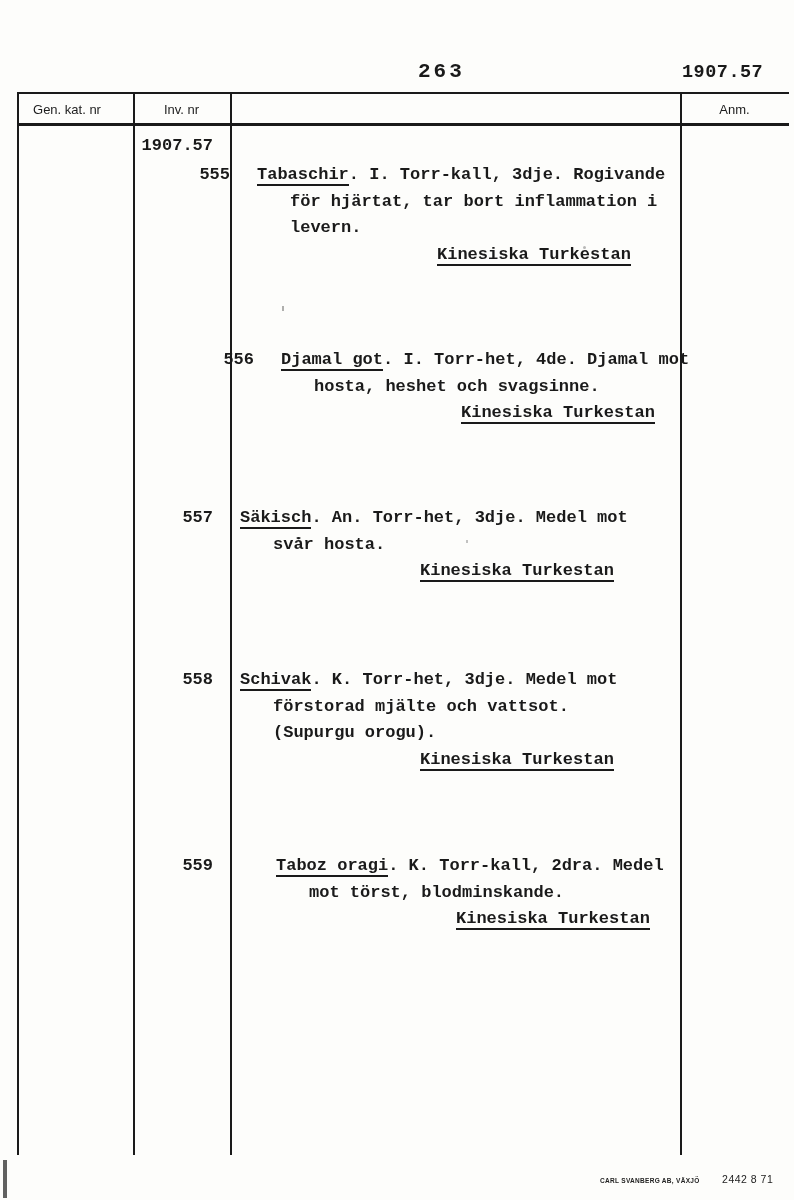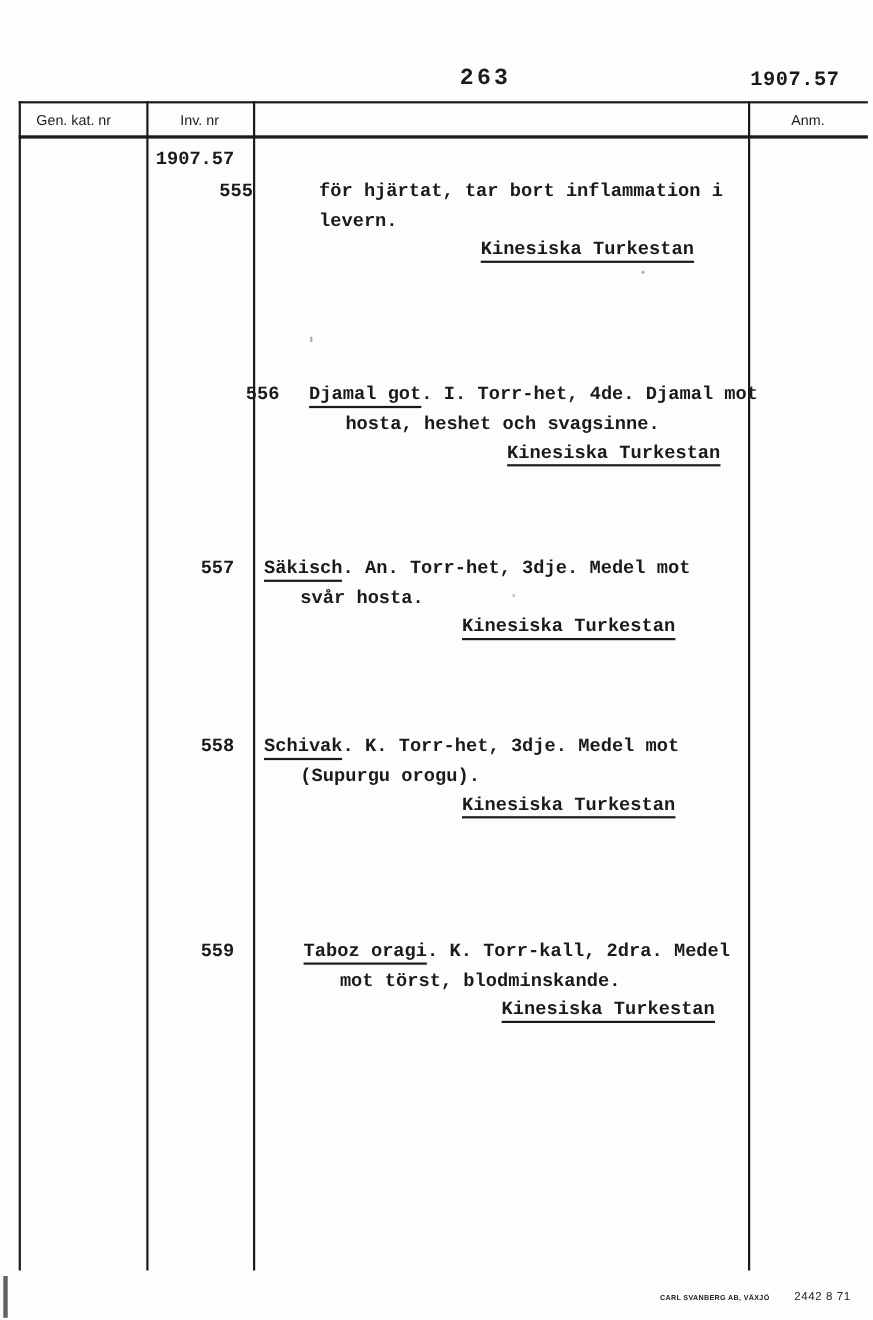--- a/index.html
+++ b/index.html
@@ -102,20 +102,21 @@
   <div class="rule v-4"></div>
 
   <div class="col-header ch-genkat">Gen. kat. nr</div>
   <div class="col-header ch-inv">Inv. nr</div>
   <div class="col-header ch-anm">Anm.</div>
 
   <div class="group-label typewriter">1907.57</div>
 
   <div class="inv-nr typewriter t-555">555</div>
   <div class="entry-text typewriter t-555">
+    <div class="line first"><span class="u">Tabaschir</span><span>. I. Torr-kall, 3dje. Rogivande</span></div>
     <div class="line cont">för hjärtat, tar bort inflammation i</div>
     <div class="line cont">levern.</div>
     <div class="line prov"><span class="u">Kinesiska Turkestan</span></div>
   </div>
 
   <div class="inv-nr typewriter t-556">556</div>
   <div class="entry-text typewriter t-556">
     <div class="line first"><span class="u">Djamal got</span><span>. I. Torr-het, 4de. Djamal mot</span></div>
     <div class="line cont">hosta, heshet och svagsinne.</div>
     <div class="line prov"><span class="u">Kinesiska Turkestan</span></div>
@@ -124,20 +125,21 @@
   <div class="inv-nr typewriter t-557">557</div>
   <div class="entry-text typewriter t-557">
     <div class="line first"><span class="u">Säkisch</span><span>. An. Torr-het, 3dje. Medel mot</span></div>
     <div class="line cont">svår hosta.</div>
     <div class="line prov"><span class="u">Kinesiska Turkestan</span></div>
   </div>
 
   <div class="inv-nr typewriter t-558">558</div>
   <div class="entry-text typewriter t-558">
     <div class="line first"><span class="u">Schivak</span><span>. K. Torr-het, 3dje. Medel mot</span></div>
+    <div class="line cont">förstorad mjälte och vattsot.</div>
     <div class="line cont">(Supurgu orogu).</div>
     <div class="line prov"><span class="u">Kinesiska Turkestan</span></div>
   </div>
 
   <div class="inv-nr typewriter t-559">559</div>
   <div class="entry-text typewriter t-559">
     <div class="line first"><span class="u">Taboz oragi</span><span>. K. Torr-kall, 2dra. Medel</span></div>
     <div class="line cont">mot törst, blodminskande.</div>
     <div class="line prov"><span class="u">Kinesiska Turkestan</span></div>
   </div>

